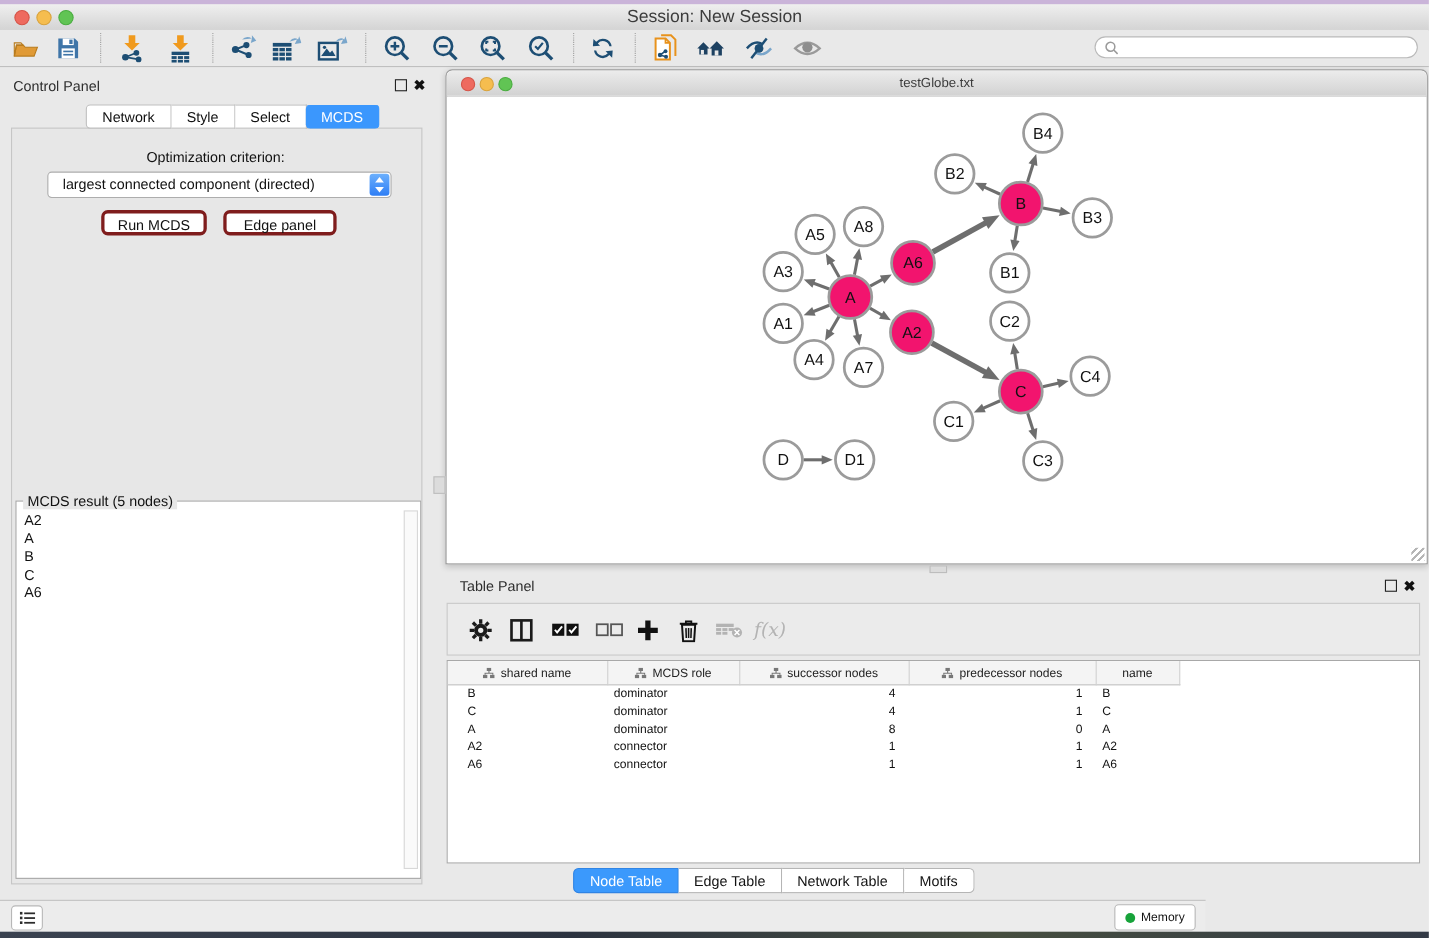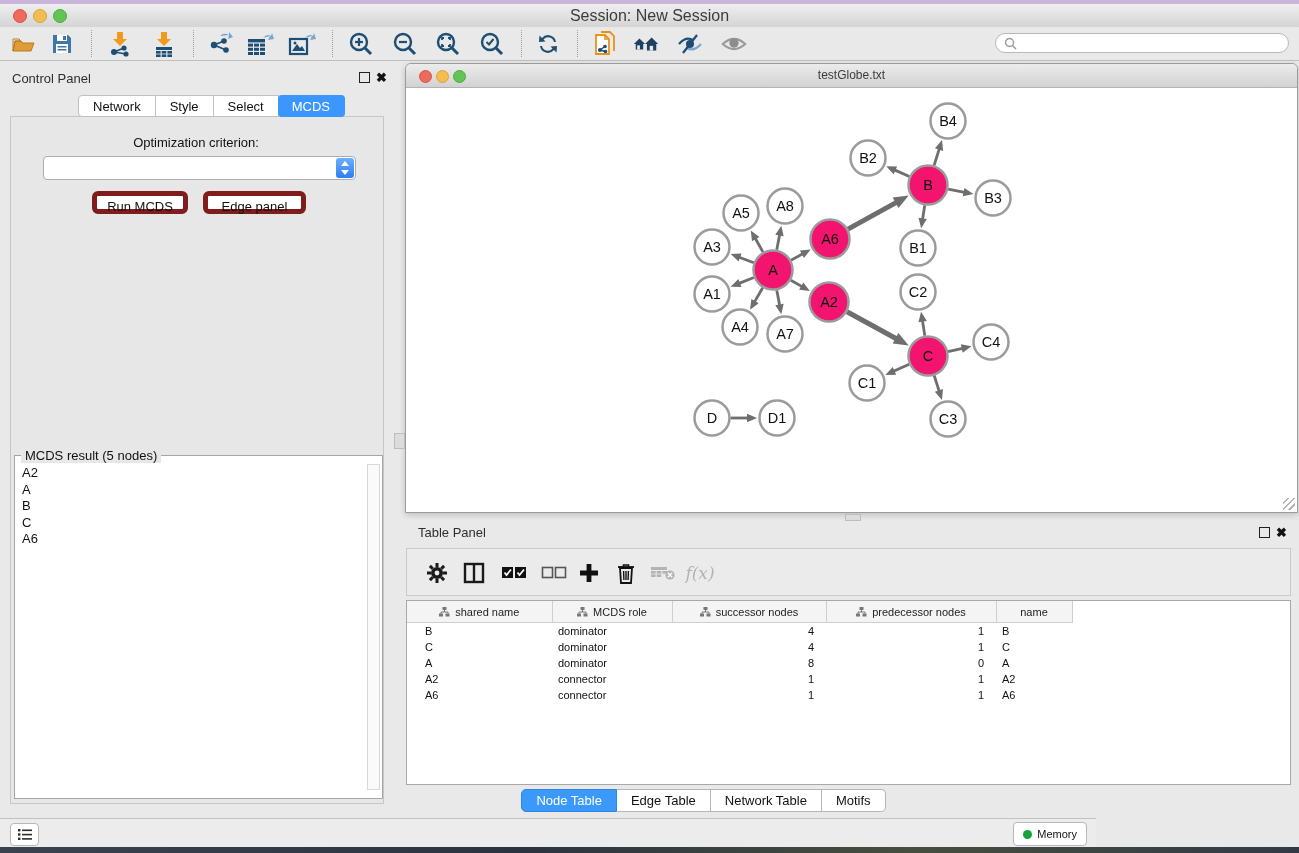--- a/index.html
+++ b/index.html
@@ -28,21 +28,21 @@
   .cp-tab{background:#fff;border:1px solid #c0c0c0;border-left:none;font-size:13px;color:#111;padding:0 14px;line-height:21px;}
   .cp-tab:first-child{border-left:1px solid #c0c0c0;border-radius:4px 0 0 4px;}
   .cp-tab.active{background:#3b97fd;color:#fff;border-color:#3b97fd;border-radius:4px;margin-left:-1px;}
   #opt-label{left:0;top:135px;width:392px;text-align:center;font-size:13px;color:#111;}
   #opt-select{left:43px;top:156px;width:313px;height:24px;background:#fff;border:1px solid #adadad;border-radius:4px;box-sizing:border-box;}
   #opt-select-text{position:absolute;left:13px;top:0;line-height:22px;font-size:13px;color:#111;white-space:nowrap;}
   #opt-stepper{position:absolute;right:1px;top:1px;width:18px;height:20px;background:linear-gradient(#6cb0fd,#2e7ef5);border-radius:3px;}
   #opt-stepper .ch{position:absolute;left:50%;transform:translateX(-50%);width:0;height:0;border-left:4px solid transparent;border-right:4px solid transparent;}
   #opt-stepper .up{top:3px;border-bottom:5px solid #fff;}
   #opt-stepper .dn{bottom:3px;border-top:5px solid #fff;}
-  .mac-btn{position:absolute;background:#fff;border:5px solid #7f1d1d;border-radius:6px;font-size:13px;color:#111;text-align:center;line-height:21px;height:23px;box-sizing:border-box;}
+  .mac-btn{position:absolute;background:#fff;border:3px solid #7f1d1d;border-radius:6px;font-size:13px;color:#111;text-align:center;line-height:21px;height:23px;box-sizing:border-box;}
   #run-btn{left:92px;top:191px;width:96px;}
   #close-btn{left:203px;top:191px;width:103px;}
   #mcds-box{left:14px;top:455px;width:367px;height:342px;border:1px solid #a5a5a5;background:#fff;}
   #mcds-legend{position:absolute;left:6px;top:-8px;background:#e7e7e7;padding:0 4px;font-size:13px;color:#111;}
   #mcds-list{position:absolute;left:0;top:10px;font-size:13px;color:#111;width:100%;}
   #mcds-list div{padding:0 0 2.5px 7px;line-height:14px;}
   #mcds-scroll{position:absolute;right:2px;top:8px;width:13px;height:326px;background:#fafafa;border:1px solid #d8d8d8;box-sizing:border-box;}
   
   #net-win{left:405px;top:63px;width:893px;height:450px;background:#fff;border:1px solid #9b9b9b;border-radius:6px 6px 0 0;box-shadow:0 2px 6px rgba(0,0,0,0.18);box-sizing:border-box;}
   #net-titlebar{position:absolute;left:0;top:0;width:100%;height:23px;background:linear-gradient(#ececec,#d2d2d2);border-bottom:1px solid #b3b3b3;border-radius:6px 6px 0 0;}
@@ -258,20 +258,21 @@
   <div class="abs" id="cp-close">✖</div>
   <div class="abs" id="cp-body"></div>
   <div class="abs" id="cp-tabs">
     <div class="cp-tab">Network</div>
     <div class="cp-tab">Style</div>
     <div class="cp-tab">Select</div>
     <div class="cp-tab active">MCDS</div>
   </div>
   <div class="abs" id="opt-label">Optimization criterion:</div>
   <div class="abs" id="opt-select">
+    <div id="opt-select-text">largest connected component (directed)</div>
     <div id="opt-stepper">
         <div class="ch up"></div>
         <div class="ch dn"></div>
       </div>
   </div>
   <div class="mac-btn" id="run-btn">Run MCDS</div>
   <div class="mac-btn" id="close-btn">Edge panel</div>
   <div class="abs" id="mcds-box">
     <div id="mcds-legend">MCDS result (5 nodes)</div>
     <div id="mcds-list">

